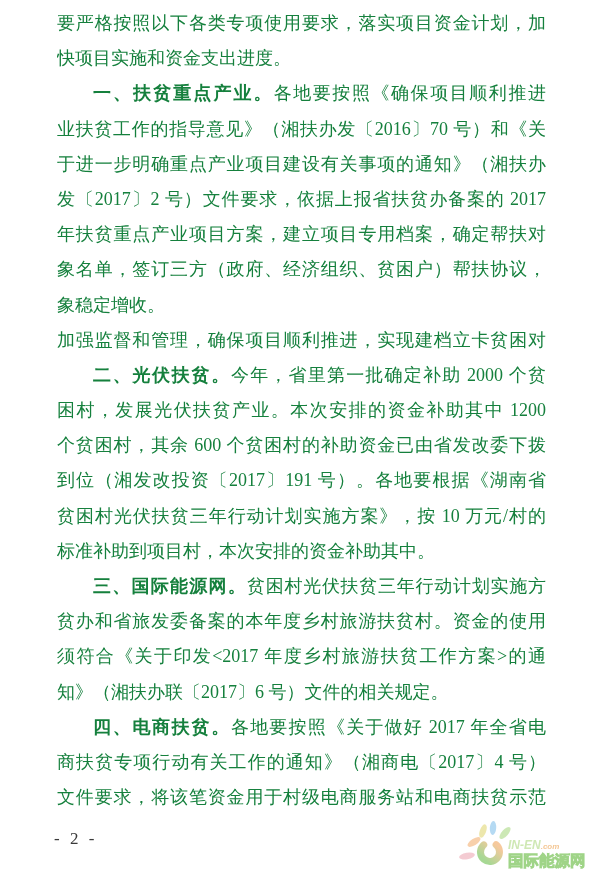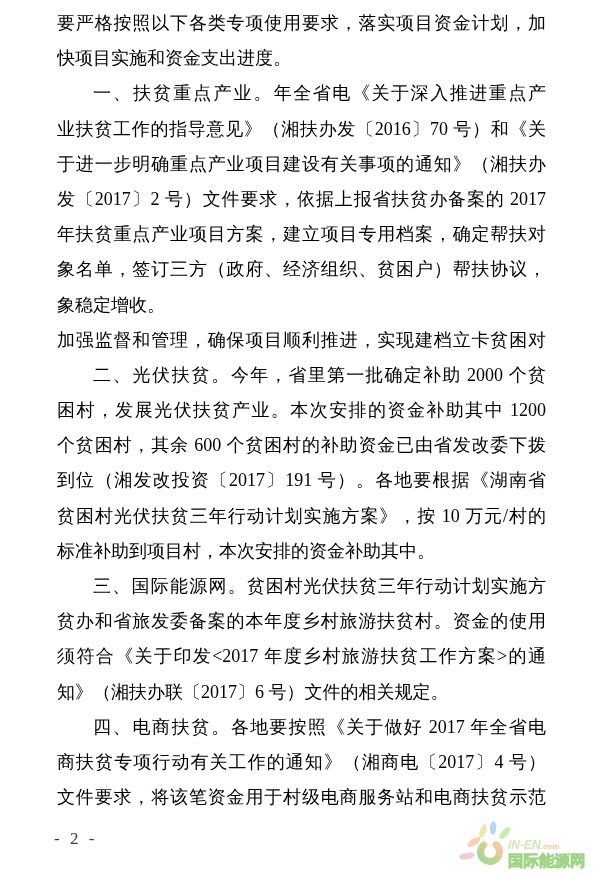--- a/index.html
+++ b/index.html
@@ -12,38 +12,38 @@
     background: #ffffff;
     position: relative;
     overflow: hidden;
     font-family: "Liberation Serif", "DejaVu Serif", serif;
   }
   .text-block {
     position: absolute;
     left: 57px;
     top: 6px;
     width: 489px;
-    color: #000000;
+    color: #15803d;
   }
   .line {
     height: 35.2px;
     line-height: 35.2px;
     font-size: 18px;
     text-align: justify;
     text-align-last: left;
     overflow: hidden;
   }
   .line.just {
     text-align-last: justify;
   }
   .line.indent {
     text-indent: 36px;
   }
   .line .hd {
-    font-weight: 400;
+    font-weight: 700;
     font-family: "Liberation Sans", "DejaVu Sans", sans-serif;
     letter-spacing: 0.5px;
   }
   .page-num {
     position: absolute;
     left: 54px;
     top: 829px;
     font-size: 17px;
     color: #3a3a3a;
     letter-spacing: 3px;
@@ -70,21 +70,21 @@
     font-weight: bold;
     font-size: 15.5px;
   }
 </style>
 </head>
 <body>
 
 <div class="text-block">
     <div class="line just"><span>要严格按照以下各类专项使用要求，落实项目资金计划，加</span></div>
     <div class="line"><span>快项目实施和资金支出进度。</span></div>
-    <div class="line indent just"><span class="hd">一、扶贫重点产业。</span><span>年全省电《关于深入推进重点产</span></div>
+    <div class="line indent just"><span class="hd">一、扶贫重点产业。</span><span>各地要按照《确保项目顺利推进</span></div>
     <div class="line just"><span>业扶贫工作的指导意见》（湘扶办发〔2016〕70 号）和《关</span></div>
     <div class="line just"><span>于进一步明确重点产业项目建设有关事项的通知》（湘扶办</span></div>
     <div class="line just"><span>发〔2017〕2 号）文件要求，依据上报省扶贫办备案的 2017</span></div>
     <div class="line just"><span>年扶贫重点产业项目方案，建立项目专用档案，确定帮扶对</span></div>
     <div class="line just"><span>象名单，签订三方（政府、经济组织、贫困户）帮扶协议，</span></div>
     <div class="line"><span>象稳定增收。</span></div>
     <div class="line just"><span>加强监督和管理，确保项目顺利推进，实现建档立卡贫困对</span></div>
     <div class="line indent just"><span class="hd">二、光伏扶贫。</span><span>今年，省里第一批确定补助 2000 个贫</span></div>
     <div class="line just"><span>困村，发展光伏扶贫产业。本次安排的资金补助其中 1200</span></div>
     <div class="line just"><span>个贫困村，其余 600 个贫困村的补助资金已由省发改委下拨</span></div>

